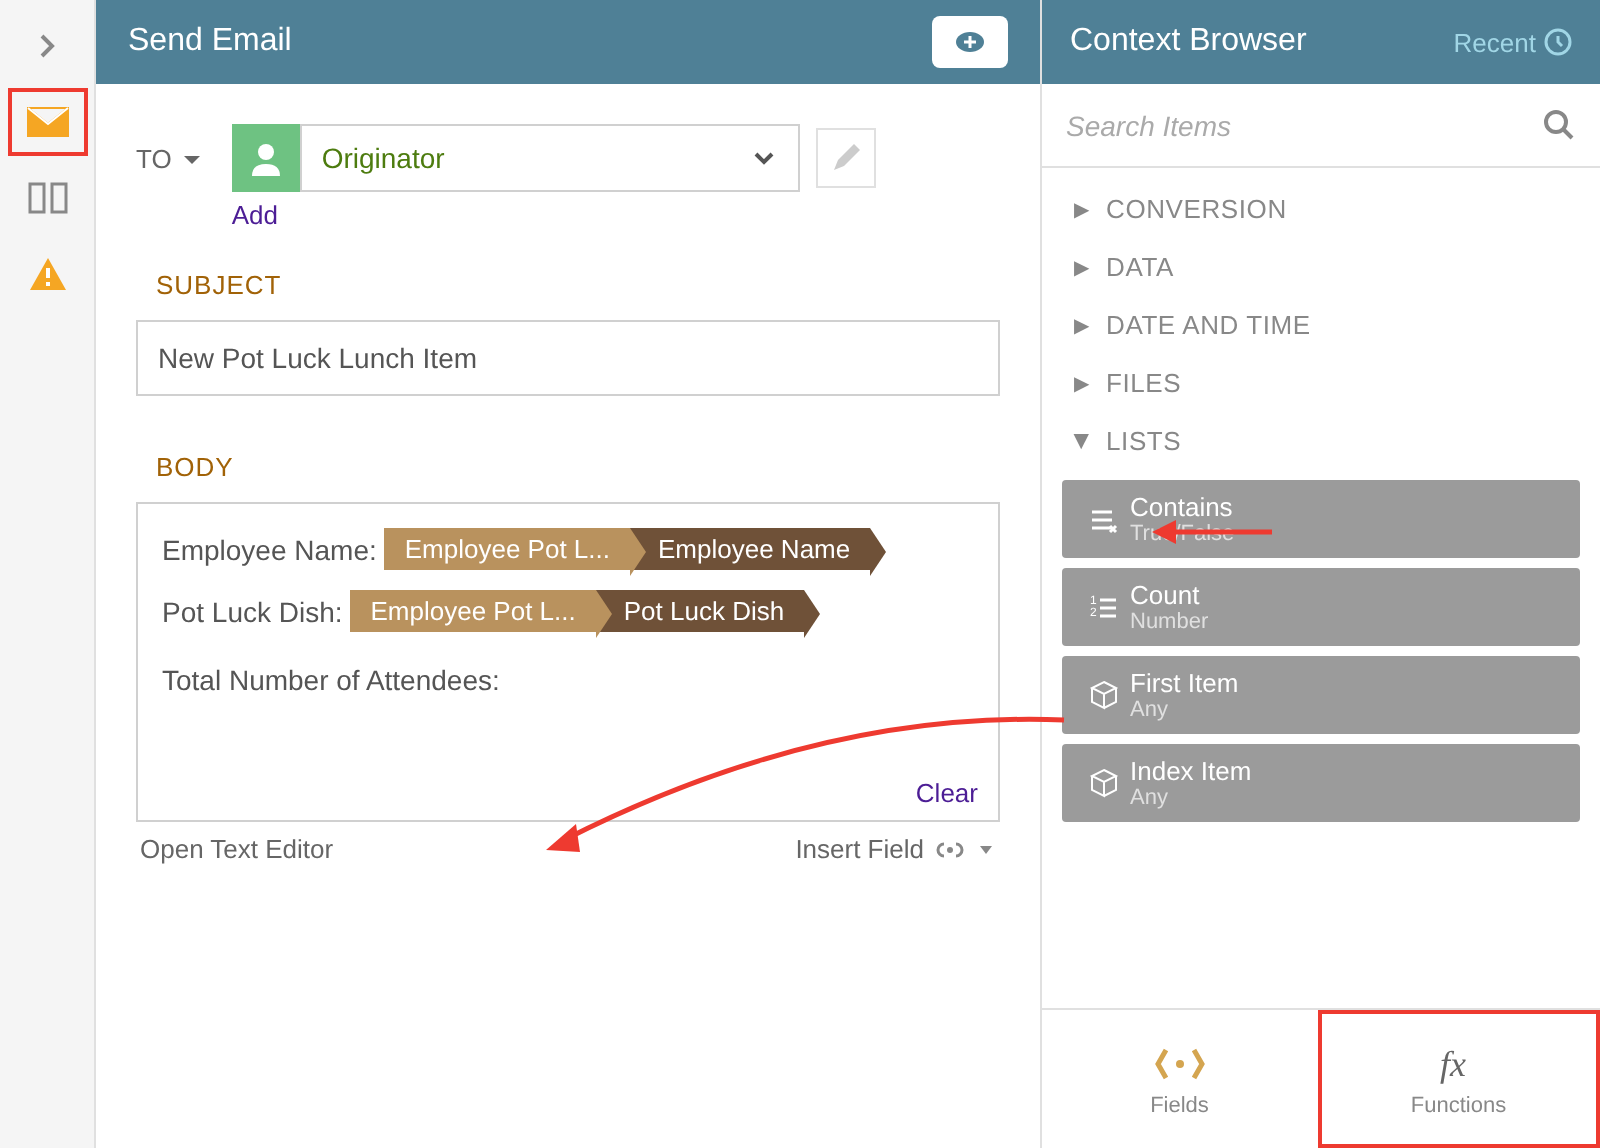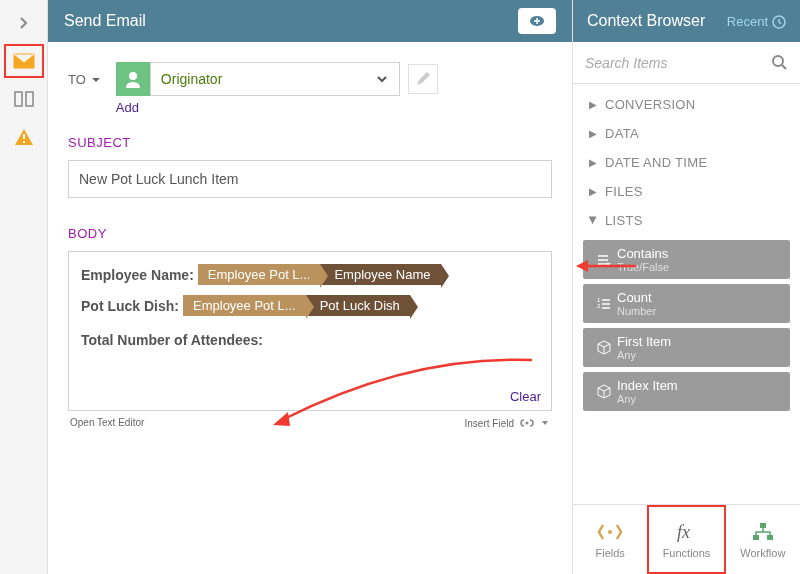--- a/index.html
+++ b/index.html
@@ -21,43 +21,43 @@
 
 .field-row { display: flex; align-items: flex-start; margin-bottom: 20px; }
 .to-label { font-size: 13px; color: #666; display: flex; align-items: center; margin-right: 14px; margin-top: 10px; }
 .to-block { display: flex; flex-direction: column; }
 .to-input-wrap { display: flex; align-items: center; }
 .person-icon { width: 34px; height: 34px; background: #6ec282; display: flex; align-items: center; justify-content: center; }
 .originator-box { width: 250px; height: 34px; border: 1px solid #d0d0d0; display: flex; align-items: center; justify-content: space-between; padding: 0 10px; font-size: 14px; color: #4d7c0f; }
 .pencil-box { width: 30px; height: 30px; border: 1px solid #e0e0e0; margin-left: 8px; display: flex; align-items: center; justify-content: center; }
 .add-link { color: #4c1d95; font-size: 13px; margin-top: 4px; margin-left: 0px; cursor: pointer; }
 
-.section-label { font-size: 13px; color: #a21caf; letter-spacing: 0.5px; margin: 14px 0 10px 0; }
+.section-label { font-size: 13px; color: #a16207; letter-spacing: 0.5px; margin: 14px 0 10px 10px; }
 .subject-input { width: 100%; height: 38px; border: 1px solid #d0d0d0; padding: 0 10px; font-size: 14px; color: #555; }
 
 .body-box { border: 1px solid #d0d0d0; padding: 12px; min-height: 160px; position: relative; }
 .body-line { margin-bottom: 10px; font-size: 14px; color: #555; display: flex; align-items: center; flex-wrap: wrap; gap: 0; }
-.body-line span.plain { margin-right: 4px; font-weight: bold; }
+.body-line span.plain { margin-right: 4px; }
 .token-group { display: inline-flex; }
 .token { display: inline-flex; align-items: center; padding: 3px 10px; font-size: 13px; color: #fff; position: relative; }
 .token-a { background: #b9925e; }
 .token-b { background: #6f5138; }
 .token::after { content: ""; position: absolute; right: -8px; top: 0; bottom: 0; width: 0; height: 0; border-top: 12px solid transparent; border-bottom: 12px solid transparent; }
 .token-a::after { border-left: 8px solid #b9925e; z-index: 1; }
 .token-b { padding-left: 14px; margin-left: 0; }
 .token-b::after { border-left: 8px solid #6f5138; }
 .clear-btn { position: absolute; right: 10px; bottom: 6px; font-size: 13px; color: #4c1d95; cursor: pointer; }
 
-.body-footer { display: flex; justify-content: space-between; padding: 6px 2px 0 2px; font-size: 10px; color: #666; }
+.body-footer { display: flex; justify-content: space-between; padding: 6px 2px 0 2px; font-size: 13px; color: #666; }
 .insert-field { display: flex; align-items: center; gap: 4px; cursor: pointer; }
 
 
-.right { width: 228px; display: flex; flex-direction: column; border-left: 1px solid #e0e0e0; }
+.right { width: 280px; display: flex; flex-direction: column; border-left: 1px solid #e0e0e0; }
 .right-header { height: 42px; background: #4f8096; color: #fff; display: flex; align-items: center; padding: 0 14px; font-size: 16px; }
-.right-header .recent { margin-left: auto; color: #a1d6e6; font-size: 13px; display: flex; align-items: flex-end; gap: 4px; }
+.right-header .recent { margin-left: auto; color: #a1d6e6; font-size: 13px; display: flex; align-items: flex-start; gap: 4px; }
 .search-row { height: 42px; border-bottom: 1px solid #e0e0e0; display: flex; align-items: center; padding: 0 12px; color: #999; }
 .search-row input { flex: 1; border: none; outline: none; font-size: 14px; color: #666; font-style: italic; }
 .search-row input::placeholder { color: #aaa; font-style: italic; }
 
 .tree { flex: 1; padding: 6px 10px; overflow: auto; }
 .tree-item { padding: 7px 6px; font-size: 13px; color: #888; letter-spacing: 0.3px; display: flex; align-items: center; gap: 8px; cursor: pointer; }
 .tree-item .tri { font-size: 10px; color: #888; }
 
 .func-item { background: #9b9b9b; color: #fff; border-radius: 2px; display: flex; align-items: center; padding: 6px 8px; margin: 5px 0; cursor: pointer; }
 .func-item .fi-icon { width: 26px; display: flex; align-items: center; justify-content: center; }
@@ -288,29 +288,20 @@
             <circle cx="13" cy="11" r="2" fill="#d4a550"></circle>
           </svg>
         <span>Fields</span>
       </div>
       <div class="btab active">
         <svg width="26" height="22" viewBox="0 0 26 22">
             <text x="4" y="17" font-size="18" font-style="italic" fill="#666" font-family="serif">fx</text>
           </svg>
         <span>Functions</span>
       </div>
-      <div class="btab">
-        <svg width="24" height="22" viewBox="0 0 24 22">
-            <rect x="9" y="2" width="6" height="5" fill="#5aa870"></rect>
-            <rect x="2" y="14" width="6" height="5" fill="#5aa870"></rect>
-            <rect x="16" y="14" width="6" height="5" fill="#5aa870"></rect>
-            <path d="M12 7 V11 M5 14 V11 H19 V14" stroke="#5aa870" stroke-width="1.5" fill="none"></path>
-          </svg>
-        <span>Workflow</span>
-      </div>
     </div>
   </div>
 </div>
 
 <div class="arrow" style="left:576px; top:256px; width:60px; height:20px;">
   <svg width="60" height="20">
       <line x1="60" y1="10" x2="10" y2="10"></line>
       <polygon points="0,10 12,4 12,16"></polygon>
     </svg>
 </div>

